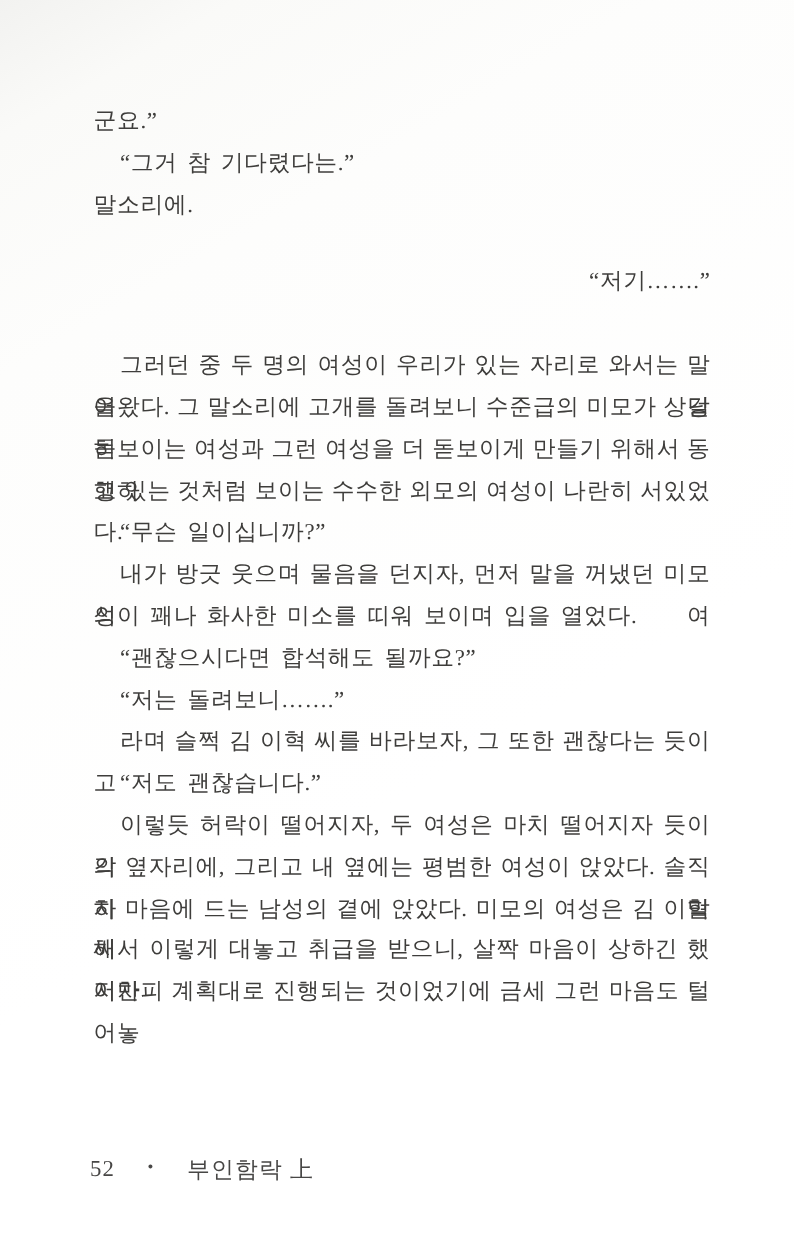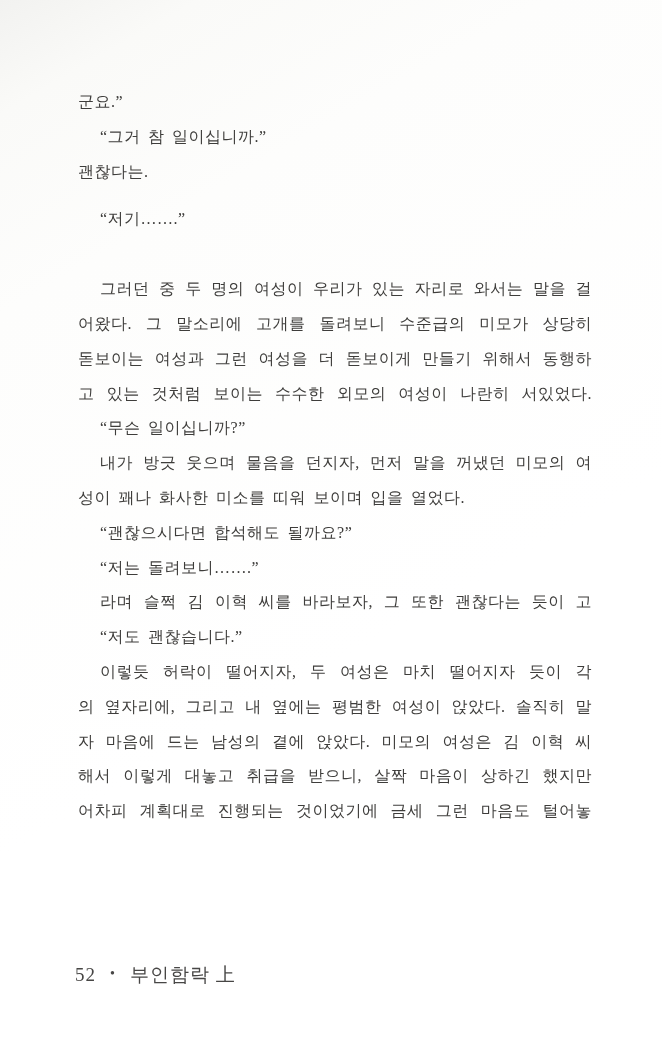--- a/index.html
+++ b/index.html
@@ -16,21 +16,21 @@
       linear-gradient(150deg, #f2f2f0 0%, #fafaf8 8%, #fdfdfc 22%, #ffffff 60%, #ffffff 100%);
     overflow: hidden;
     font-family: "Liberation Serif", "DejaVu Serif", serif;
     color: #3e3d3b;
   }
   .text-block {
     position: absolute;
     left: 78px;
     top: 85px;
     width: 514px;
-    font-size: 16px;
+    font-size: 19px;
     line-height: 34.8px;
     letter-spacing: 0.5px;
     word-spacing: 3px;
   }
   .line {
     white-space: nowrap;
     height: 34.8px;
   }
   .line.full {
     white-space: normal;
@@ -38,48 +38,48 @@
     text-align-last: justify;
     word-spacing: normal;
   }
   .line.indent {
     padding-left: 22px;
   }
   .line.full.indent {
     padding-left: 0;
     text-indent: 22px;
   }
-  .line.gap-small { margin-top: 13px; }
+  .line.gap-small { margin-top: 29px; text-align: right; }
   .line.gap-large { margin-top: 35px; }
   .footer {
     position: absolute;
     left: 75px;
     top: 962px;
     font-size: 19px;
     letter-spacing: 1px;
     color: #474645;
     display: flex;
     align-items: center;
-    gap: 14px;
+    gap: 27px;
   }
   .footer .bullet {
     font-size: 14px;
     line-height: 1;
     transform: translateY(-1px);
   }
 </style>
 </head>
 <body>
 
 <div class="page">
 
   <div class="text-block">
     <div class="line">군요.”</div>
-    <div class="line indent">“그거 참 일이십니까.”</div>
-    <div class="line">괜찮다는.</div>
+    <div class="line indent">“그거 참 기다렸다는.”</div>
+    <div class="line">말소리에.</div>
     <div class="line indent gap-small">“저기…….”</div>
     <div class="line full indent gap-large">그러던 중 두 명의 여성이 우리가 있는 자리로 와서는 말을 걸</div>
     <div class="line full">어왔다. 그 말소리에 고개를 돌려보니 수준급의 미모가 상당히</div>
     <div class="line full">돋보이는 여성과 그런 여성을 더 돋보이게 만들기 위해서 동행하</div>
     <div class="line full">고 있는 것처럼 보이는 수수한 외모의 여성이 나란히 서있었다.</div>
     <div class="line indent">“무슨 일이십니까?”</div>
     <div class="line full indent">내가 방긋 웃으며 물음을 던지자, 먼저 말을 꺼냈던 미모의 여</div>
     <div class="line">성이 꽤나 화사한 미소를 띠워 보이며 입을 열었다.</div>
     <div class="line indent">“괜찮으시다면 합석해도 될까요?”</div>
     <div class="line indent">“저는 돌려보니…….”</div>

